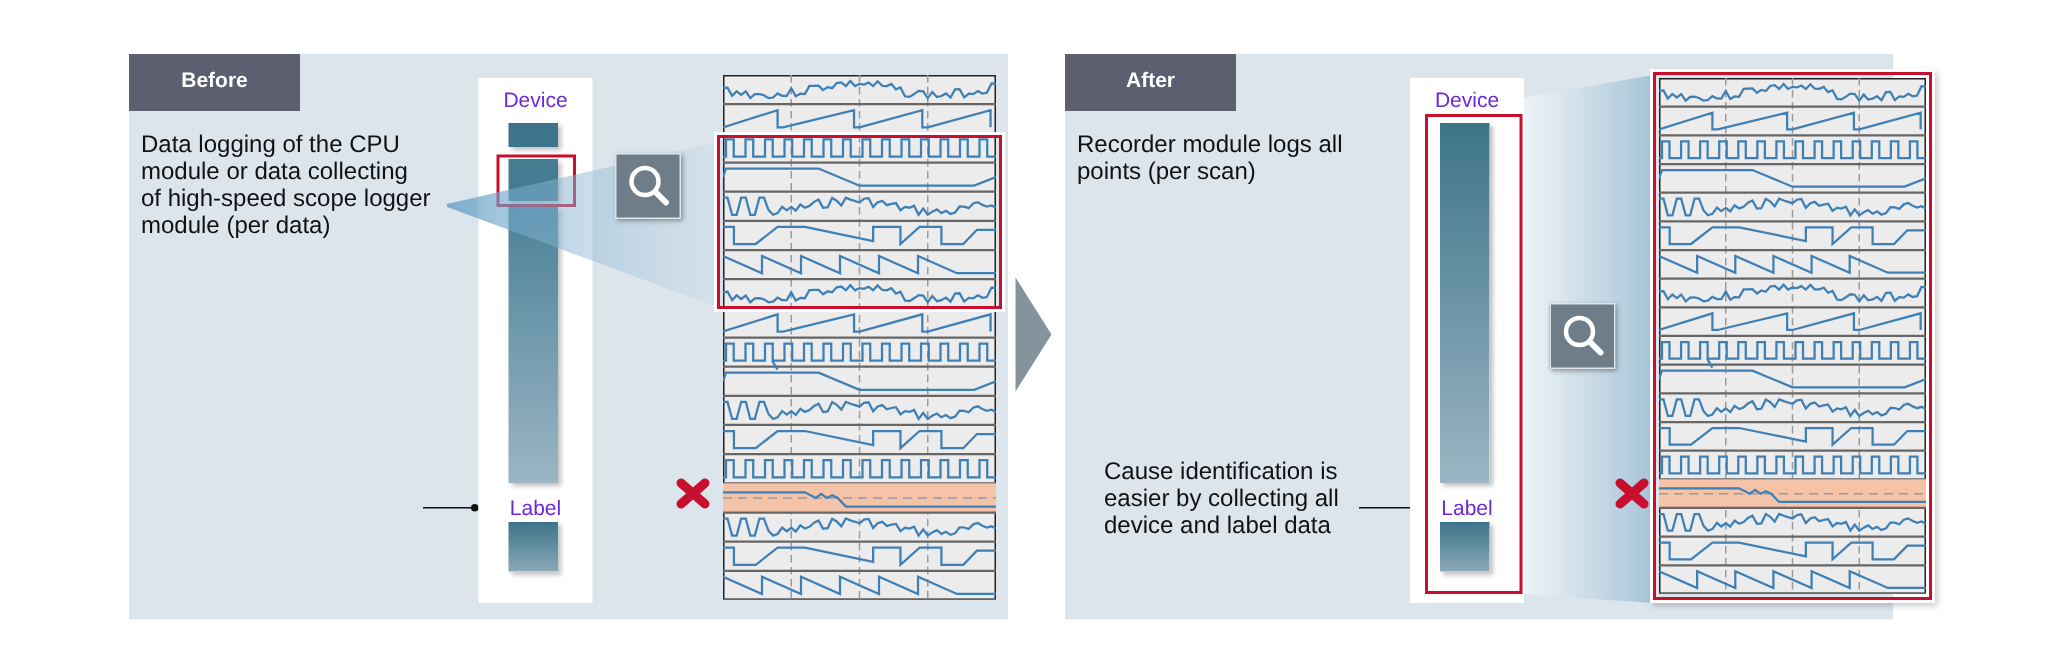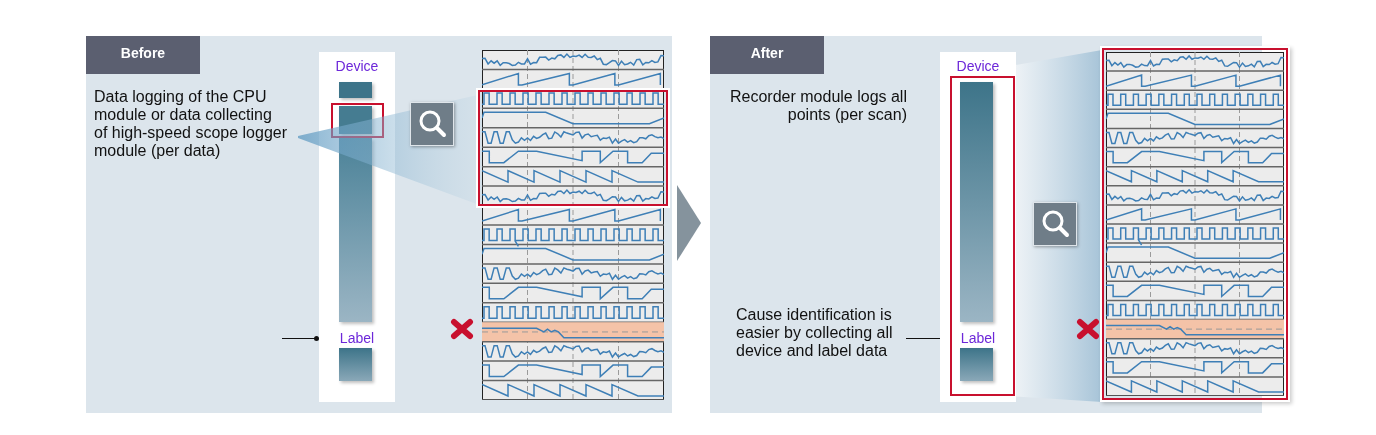--- a/index.html
+++ b/index.html
@@ -143,21 +143,21 @@
       <path d="M4 4 L20 18 M20 4 L4 18" stroke="#c8102e" stroke-width="6" stroke-linecap="round"></path>
     </svg>
 </div>
 
 <svg style="left:675px;top:183px;" width="28" height="80">
     <polygon points="2,2 26,40 2,78" fill="#85939d"></polygon>
   </svg>
 
 <div id="panel-after" class="panel">
   <div class="tag">After</div>
-  <div class="desc" style="left:20px;top:52px;text-align:right;">
+  <div class="desc" style="left:8px;top:52px;">
     <div>Recorder module logs all</div>
     <div>points (per scan)</div>
   </div>
   <div class="desc" style="left:26px;top:270px;">
     <div>Cause identification is</div>
     <div>easier by collecting all</div>
     <div>device and label data</div>
   </div>
   <div class="leader" style="left:196px;top:302px;width:40px;"></div>
   <div class="dot" style="left:234px;top:300px;"></div>

